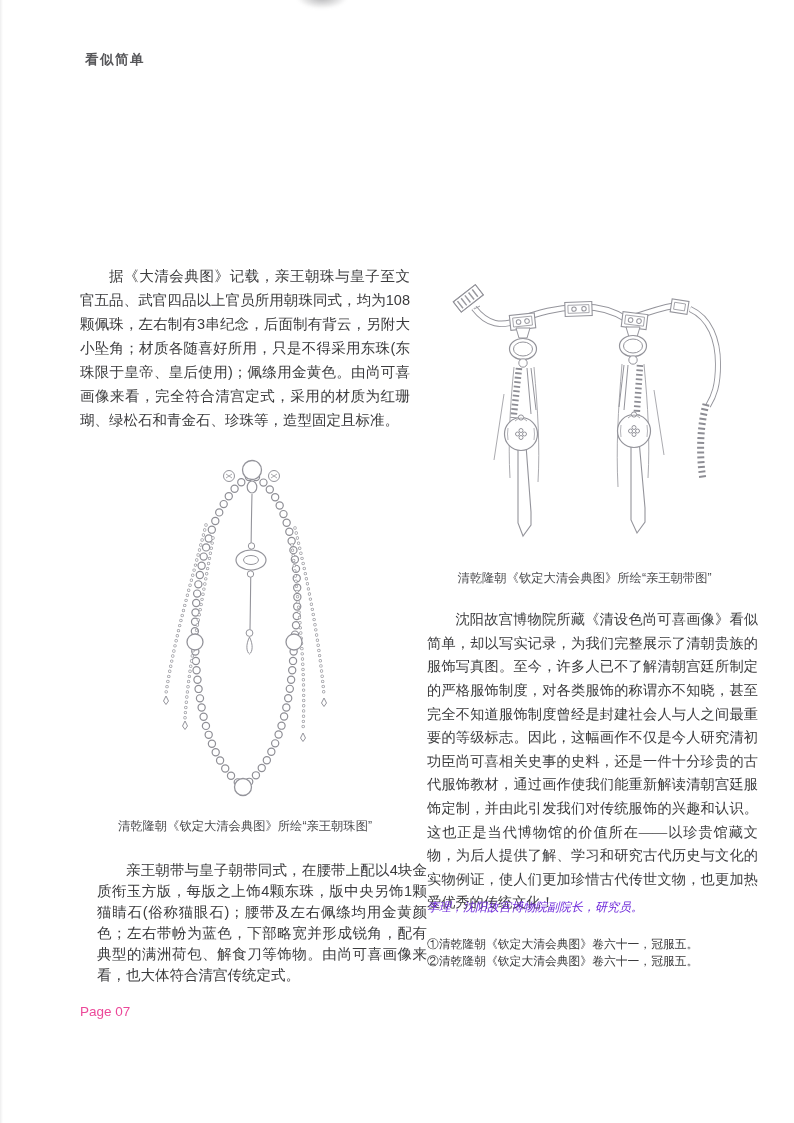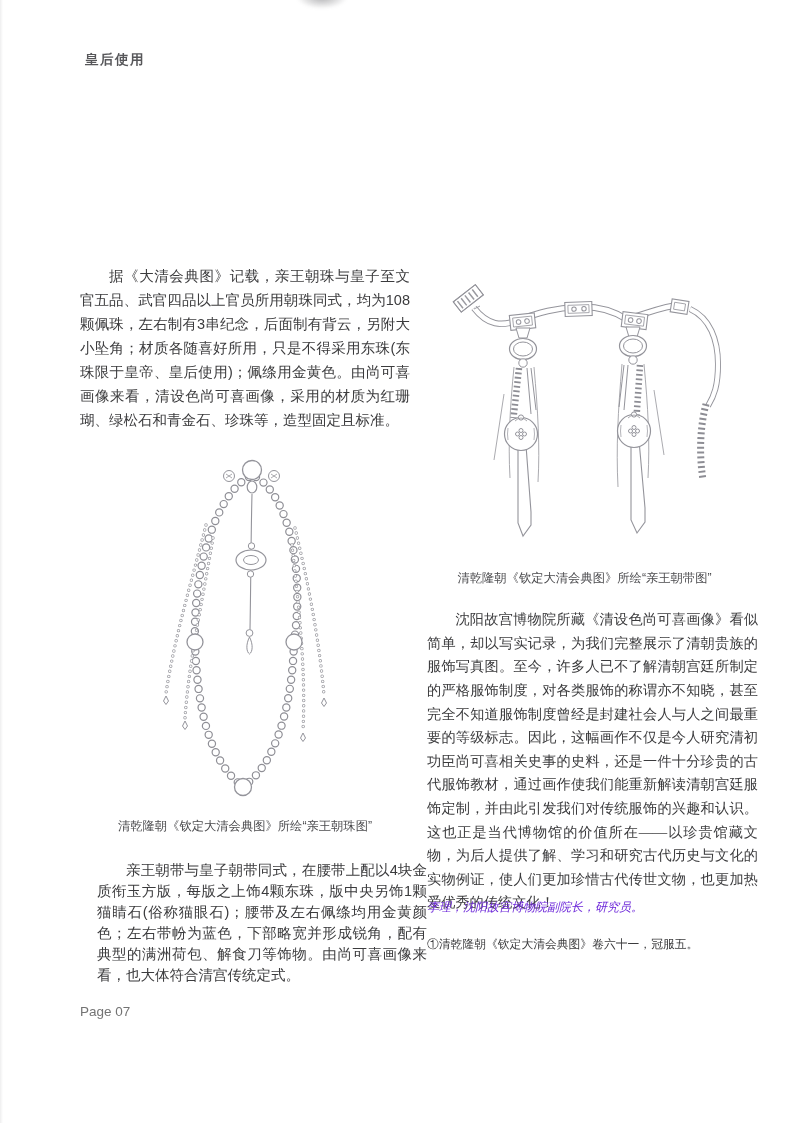--- a/index.html
+++ b/index.html
@@ -21,32 +21,32 @@
   .caption{position:absolute;text-align:center;font-size:12.3px;color:#4b4b4e;}
   #cap1{left:80px;top:818px;width:330px;}
   #cap2{left:419px;top:570px;width:331px;}
   .figure{position:absolute;}
   #fig-necklace{left:145px;top:450px;width:232px;height:356px;}
   #fig-belt{left:428px;top:282px;width:330px;height:285px;}
   .author-credit{position:absolute;left:427px;top:899px;width:325px;text-align:left;
     font-family:"Liberation Serif",serif;font-style:italic;font-size:12px;color:#6d28d9;}
   .notes{position:absolute;left:427px;top:936px;width:331px;font-size:11.8px;line-height:17px;color:#3b3b3d;}
   .notes-title{font-weight:bold;font-size:12px;}
-  .page-number{position:absolute;left:80px;top:1004px;font-size:13.5px;color:#737373;text-align:center;}
+  .page-number{position:absolute;left:80px;top:1004px;font-size:13.5px;color:#ec4899;text-align:center;}
   svg{display:block;}
 </style>
 </head>
 <body>
 
 <div class="smudge"></div>
 <div class="edge-left"></div>
 
-<div class="journal-header">皇后使用</div>
-
-<p class="para" id="p1">据《大清会典图》记载，亲王朝珠与皇子至文官五品、武官四品以上官员所用朝珠同式，均为108颗佩珠，左右制有3串纪念，后面制有背云，另附大小坠角；材质各随喜好所用，只是不得采用东珠(东珠限于皇帝、皇后使用)；佩绦用金黄色。由尚可喜画像来看，清设色尚可喜画像，采用的材质为红珊瑚、绿松石和青金石、珍珠等，造型固定且标准。</p>
+<div class="journal-header">看似简单</div>
+
+<p class="para" id="p1">据《大清会典图》记载，亲王朝珠与皇子至文官五品、武官四品以上官员所用朝珠同式，均为108颗佩珠，左右制有3串纪念，后面制有背云，另附大小坠角；材质各随喜好所用，只是不得采用东珠(东珠限于皇帝、皇后使用)；佩绦用金黄色。由尚可喜画像来看，完全符合清宫定式，采用的材质为红珊瑚、绿松石和青金石、珍珠等，造型固定且标准。</p>
 
 <div class="figure" id="fig-necklace">
   <svg width="232" height="356" viewBox="0 0 232 356">
     <g fill="none" stroke="#94949b" stroke-width="1">
 
       <path d="M107,44 C106,80 106,122 105,180" stroke-width="1.1"></path>
 
       <g stroke="#8f8f96" stroke-width="8.4" stroke-linecap="round" stroke-dasharray="0 9.4">
         <path d="M104,27 C72,44 48,115 50,192"></path>
         <path d="M50,192 C52,262 66,312 96,335"></path>
@@ -194,15 +194,16 @@
 </div>
 
 <div class="caption" id="cap2">清乾隆朝《钦定大清会典图》所绘“亲王朝带图”</div>
 
 <p class="para" id="p3">沈阳故宫博物院所藏《清设色尚可喜画像》看似简单，却以写实记录，为我们完整展示了清朝贵族的服饰写真图。至今，许多人已不了解清朝宫廷所制定的严格服饰制度，对各类服饰的称谓亦不知晓，甚至完全不知道服饰制度曾经是封建社会人与人之间最重要的等级标志。因此，这幅画作不仅是今人研究清初功臣尚可喜相关史事的史料，还是一件十分珍贵的古代服饰教材，通过画作使我们能重新解读清朝宫廷服饰定制，并由此引发我们对传统服饰的兴趣和认识。这也正是当代博物馆的价值所在——以珍贵馆藏文物，为后人提供了解、学习和研究古代历史与文化的实物例证，使人们更加珍惜古代传世文物，也更加热爱优秀的传统文化！</p>
 
 <div class="author-credit">李理，沈阳故宫博物院副院长，研究员。</div>
 
 <div class="notes">
   <div>①清乾隆朝《钦定大清会典图》卷六十一，冠服五。</div>
+  <div>②清乾隆朝《钦定大清会典图》卷六十一，冠服五。</div>
 </div>
 
 <div class="page-number">Page 07</div>
 
 </body></html>

